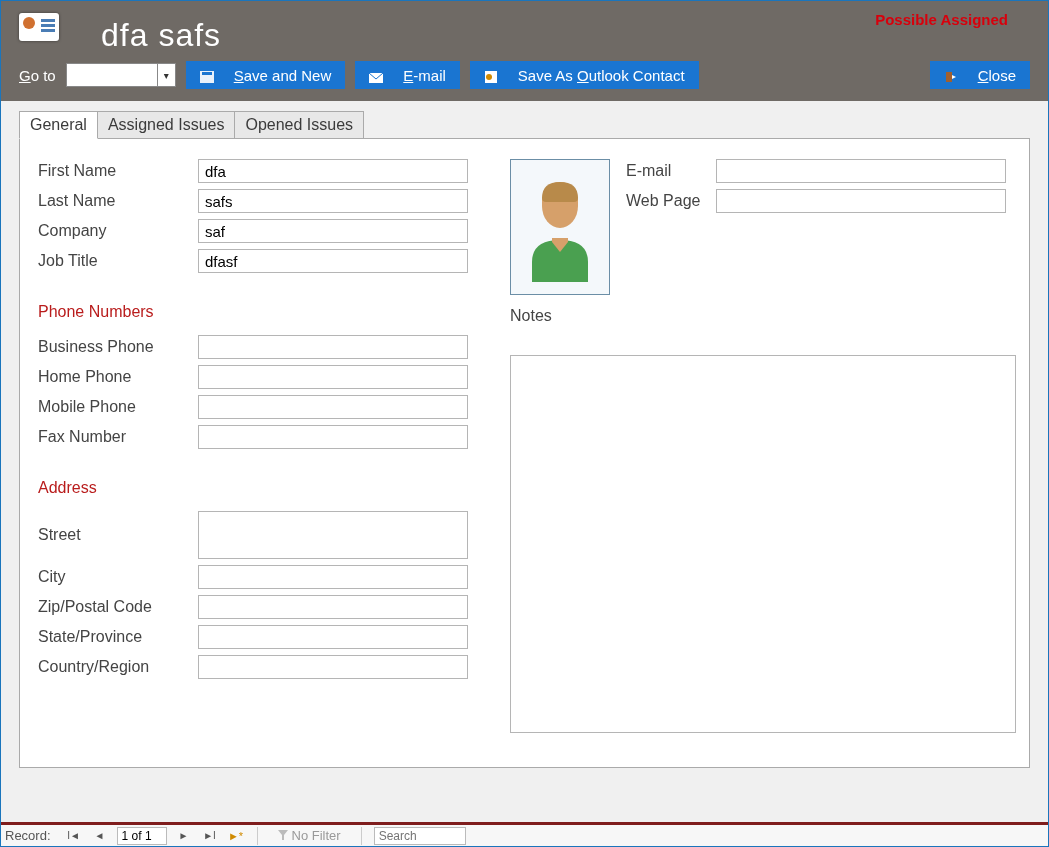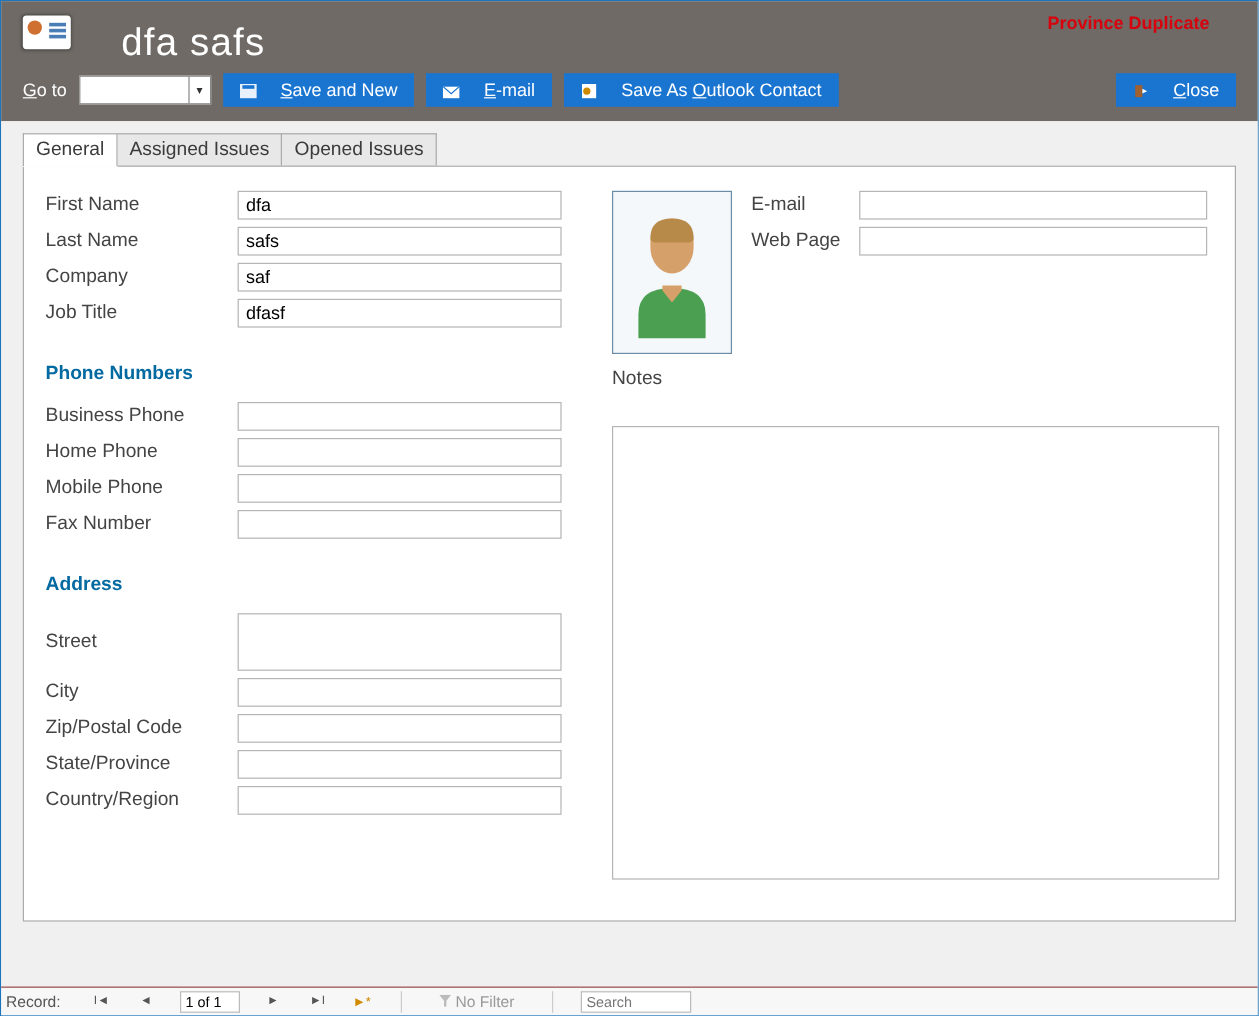--- a/index.html
+++ b/index.html
@@ -20,33 +20,33 @@
   .close-btn { position:absolute; right:18px; bottom:12px;margin-left:16px; }
   .body-area { flex:1 1 auto; padding:10px 18px 0 18px; background:#f0f0f0; position:relative; }
   .tabs { display:flex; }
   .tab { border:1px solid #aaa; background:#e8e8e8; padding:4px 10px; font-size:16px; color:#3b3b3b; cursor:pointer; position:relative; }
   .tab + .tab { border-left:none; }
   .tab.active { background:#fff; border-bottom:1px solid #fff; z-index:2; }
   .tab-panel { border:1px solid #aaa; background:#fff; margin-top:-1px; min-height:630px; padding:20px 18px; position:relative; }
   .form-row { display:flex; align-items:center; margin-bottom:6px; }
   .form-row label { width:160px; font-size:16px; color:#444; }
   .form-row input.text, .form-row textarea.text { width:270px; height:24px; border:1px solid #b5b5b5; padding:1px 6px; font-size:15px; font-family:inherit; }
-  .section-title { font-weight:700; font-size:16px; margin:30px 0 14px 0; color:#0369a1; }
+  .section-title { font-weight:400; font-size:16px; margin:30px 0 14px 0; color:#b91c1c; }
   .left-col { width:470px; float:left; }
   .right-upper { position:absolute; left:490px; top:20px; width:500px; }
   .avatar { width:100px; height:136px; border:1px solid #6b8ea6; background:#f4f8fb; display:flex; align-items:center; justify-content:center; float:left; margin-right:16px; }
   .right-fields { margin-left:0; }
   .right-fields .form-row label { width:90px; }
   .right-fields .form-row input.text { width:290px; }
   .notes-label { clear:both; padding-top:12px; font-size:16px; color:#444; }
   .notes-area { border:1px solid #b5b5b5; height:378px; margin-top:30px; width:506px; }
   .street-input { height:48px !important; resize:none; }
   .clearfix::after { content:""; display:table; clear:both; }
 
-  .record-bar { height:24px; border-top:1px solid #7f1d1d; background:#f7f7f7; display:flex; align-items:center; font-size:13px; color:#555; padding:0 4px; gap:19px; }
+  .record-bar { height:24px; border-top:3px solid #7f1d1d; background:#f7f7f7; display:flex; align-items:center; font-size:13px; color:#555; padding:0 4px; gap:8px; }
   .record-bar .lbl { margin-right:6px; }
   .nav-btn { width:18px; height:18px; display:flex; align-items:center; justify-content:center; font-size:10px; color:#555; cursor:pointer; }
   .rec-input { width:50px; height:18px; border:1px solid #bbb; font-size:12px; text-align:left; padding:0 4px; }
   .nav-sep { width:1px; height:18px; background:#ccc; margin:0 4px; }
   .nofilter { color:#999; display:flex; align-items:center; gap:4px; margin:0 8px; }
   .search-box { width:92px; height:18px; border:1px solid #bbb; font-size:12px; color:#888; padding:0 4px; }
   .new-rec { color:#d08a00; font-size:11px; }
 
   
   .card-icon { width:40px; height:28px; background:#fff; border-radius:3px; box-shadow:0 0 3px rgba(0,0,0,0.5); position:relative; }
@@ -56,21 +56,21 @@
 </style>
 </head>
 <body>
 
 <div class="app">
   <div class="header">
     <div class="icon-wrap">
       <div class="card-icon"></div>
     </div>
     <div class="title">dfa safs</div>
-    <div class="dup-warn">Province Duplicate</div>
+    <div class="dup-warn">Possible Assigned</div>
 
     <div class="toolbar">
       <span class="goto-label"><span class="ul">G</span><span>o to</span></span>
       <div class="goto-select">
         <div class="arrow">▾</div>
       </div>
       <button class="btn">
         <span class="mini-icon">
           <svg viewBox="0 0 14 12" width="14" height="12">
               <rect x="0" y="0" width="14" height="12" fill="#fff" opacity="0.9"></rect>

